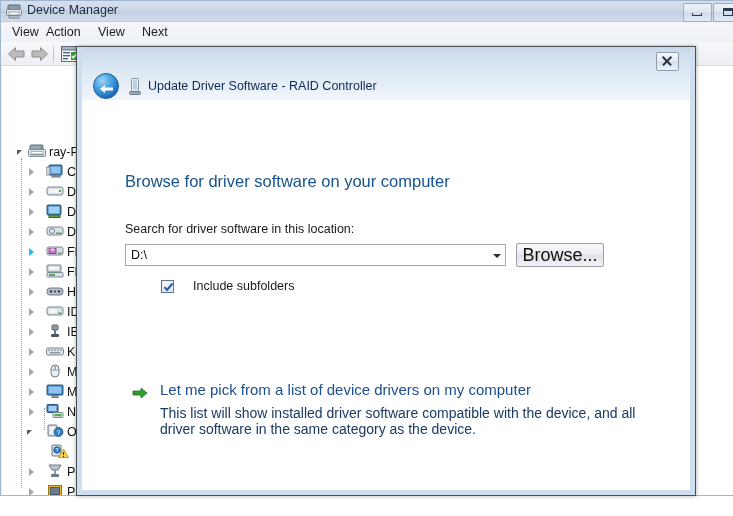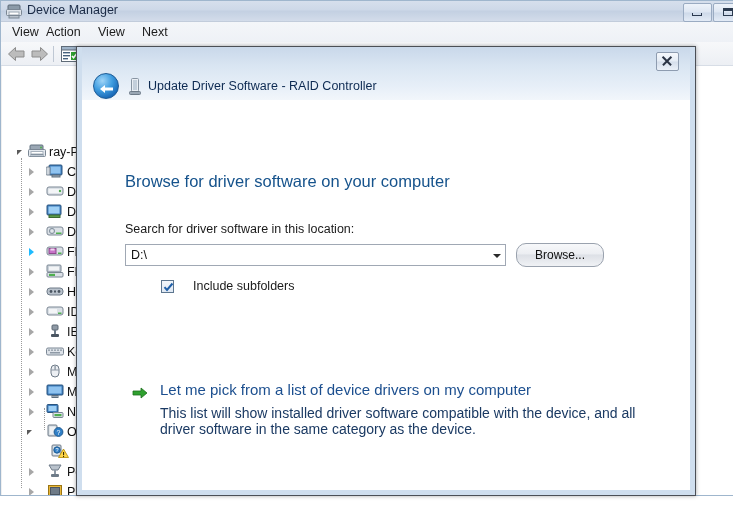--- a/index.html
+++ b/index.html
@@ -274,22 +274,22 @@
     border-left: 4px solid transparent;
     border-right: 4px solid transparent;
     border-top: 4px solid #2a2a2a;
   }
   #browse-btn {
     position: absolute;
     left: 434px; top: 142px;
     width: 88px; height: 24px;
     background: linear-gradient(to bottom, #f7f8fa 0%, #eceef2 45%, #dde0e6 50%, #f0f2f5 100%);
     border: 1px solid #9aa2ae;
-    border-radius: 10px;
-    font-size: 12px;
+    border-radius: 2px;
+    font-size: 18px;
     color: #101010;
     display: flex;
     align-items: center;
     justify-content: center;
     box-sizing: border-box;
   }
   #subfolders-row {
     position: absolute;
     left: 58px; top: 178px;
     display: flex;

